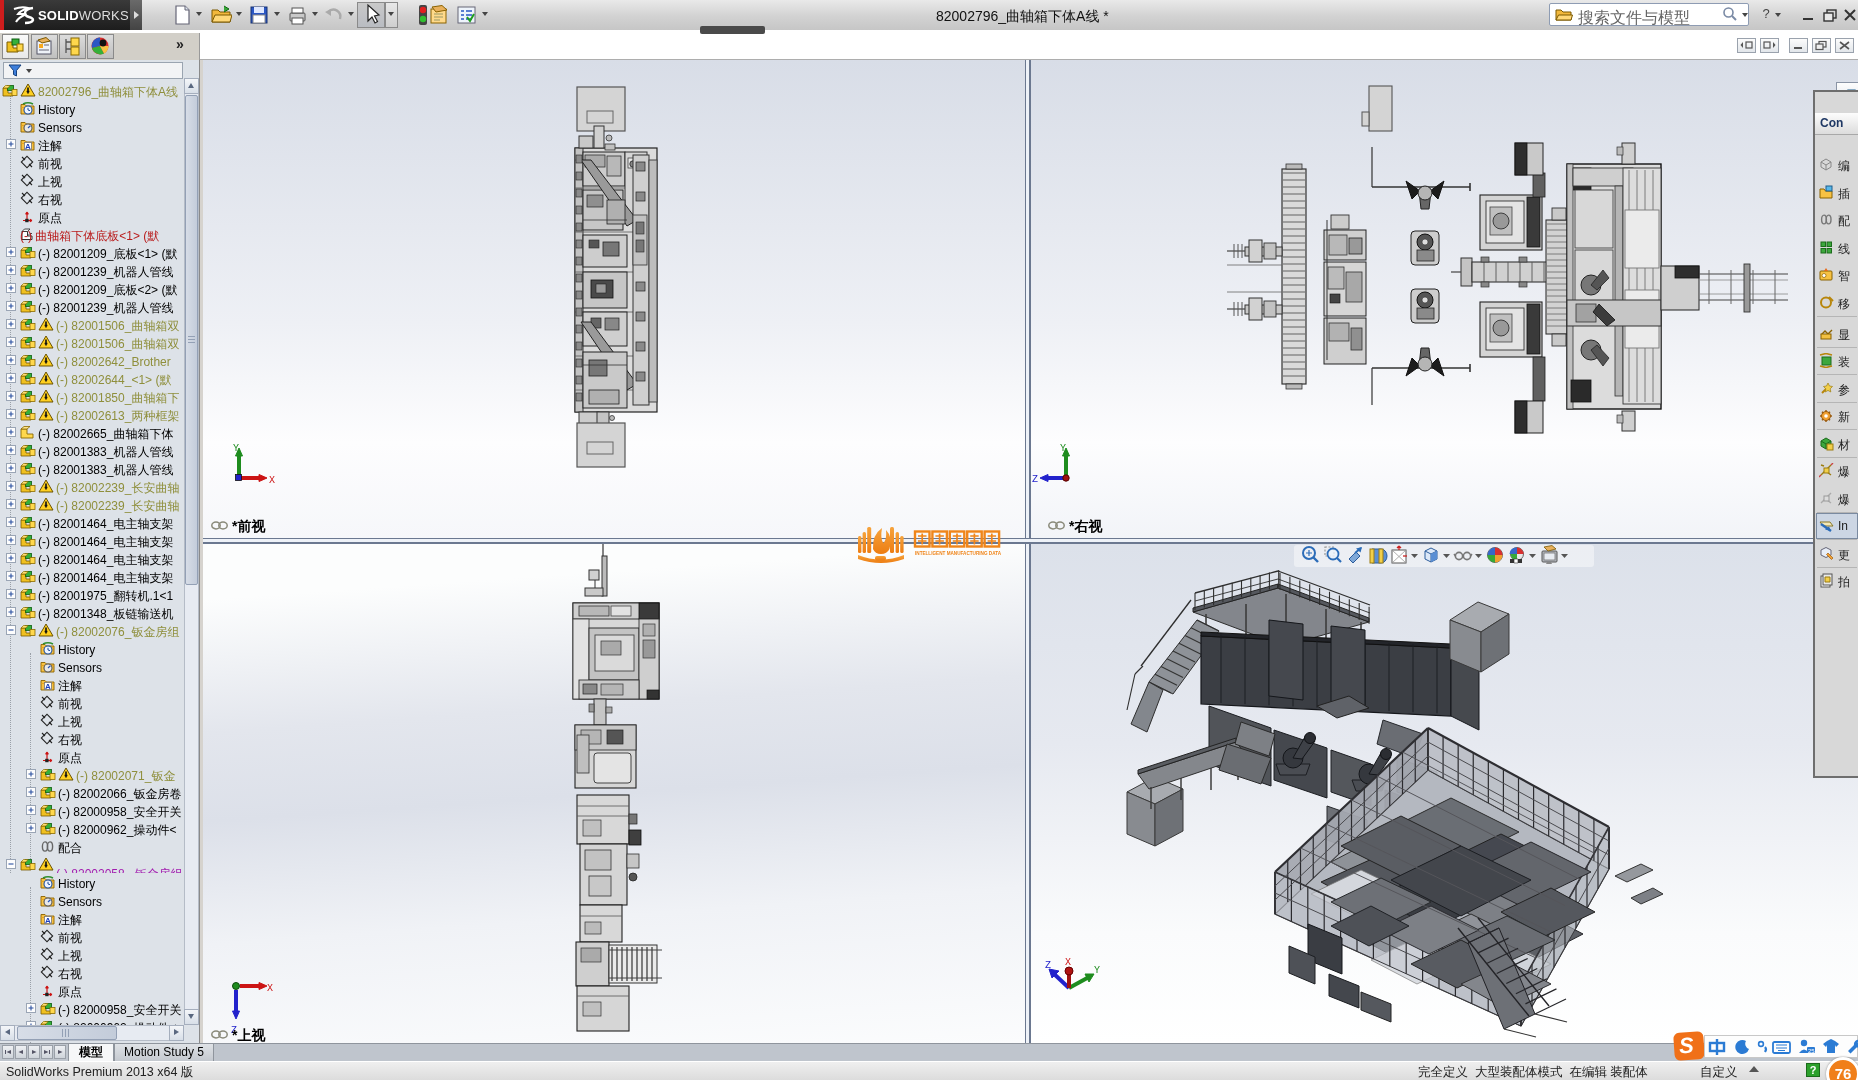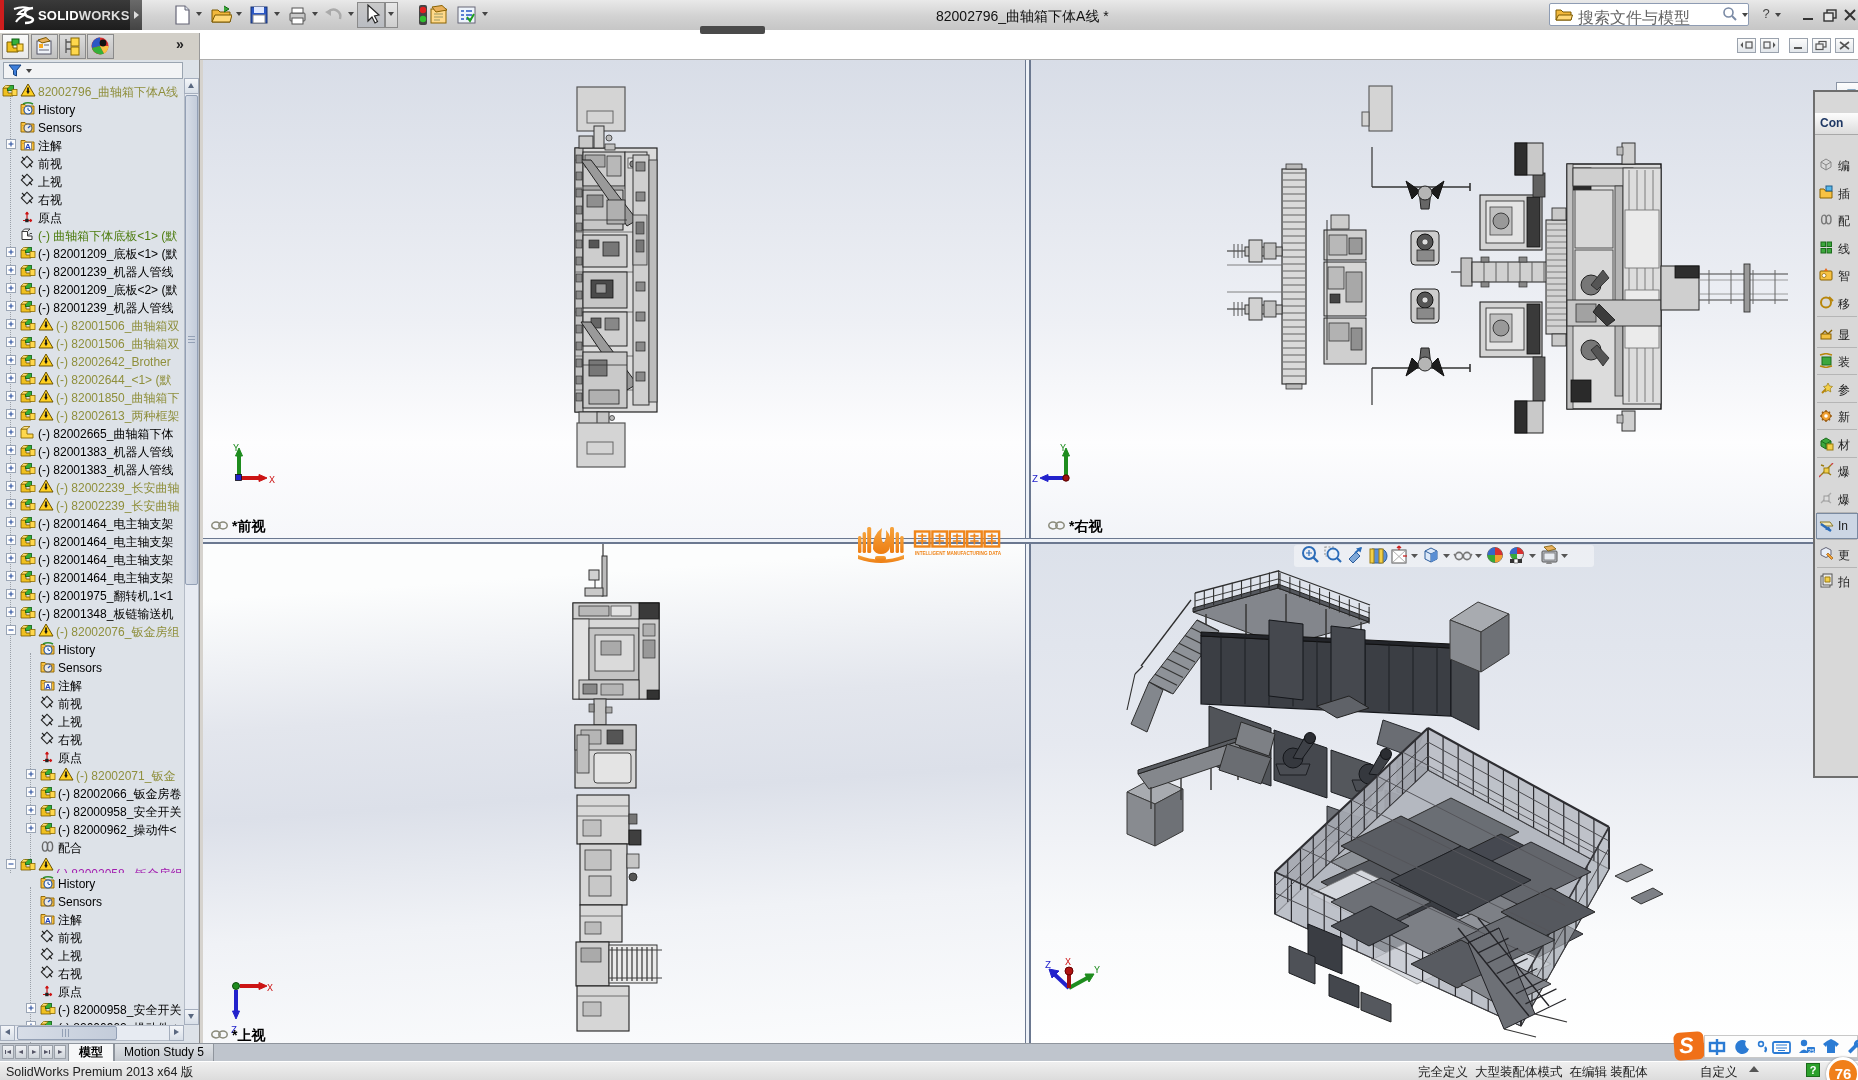--- a/index.html
+++ b/index.html
@@ -50,21 +50,21 @@
 #statusbar{left:0;top:1061px;width:1858px;height:19px;background:linear-gradient(#efefef,#dcdcdc);border-top:1px solid #fff;font-size:12.5px;color:#222}
 </style></head><body>
 <div id="app">
 <div class="abs" id="titlebar">
 <div class="abs" id="swlogo"></div>
       <div class="abs" id="swred"></div>
 <svg class="abs" style="left:12px;top:5px" width="24" height="20">
         <path d="M2 4 Q10 1 16 3 Q8 6 6 9 L14 9 Q6 13 4 17" fill="none" stroke="#fff" stroke-width="2"></path>
         <path d="M21 3 Q13 4 13 8 Q13 11 17 12 Q21 13 21 15 Q20 18 13 18" fill="none" stroke="#fff" stroke-width="2.4"></path>
       </svg>
-<div class="abs" style="left:38px;top:8px;color:#fff;font-size:13px;font-weight:bold;letter-spacing:.2px">SOLID<span style="font-weight:bold;color:#ddd">WORKS</span></div>
+<div class="abs" style="left:38px;top:8px;color:#fff;font-size:13px;font-weight:bold;letter-spacing:.2px">SOLID<span style="font-weight:normal;color:#ddd">WORKS</span></div>
 <div class="abs" id="swarrow"></div>
 <div class="abs" style="left:134px;top:11px;width:0;height:0;border-top:4px solid transparent;border-bottom:4px solid transparent;border-left:5px solid #ddd"></div>
 <svg class="abs" style="left:172px;top:4px" width="22" height="22">
         <path d="M4 2 L13 2 L17 6 L17 20 L4 20 Z" fill="#fff" stroke="#667" stroke-width="1.2"></path>
         <path d="M13 2 L13 6 L17 6" fill="#dde4ee" stroke="#667"></path>
       </svg>
 <div class="abs caret" style="left:196px;top:12px"></div>
 <svg class="abs" style="left:210px;top:4px" width="22" height="22">
         <path d="M2 6 L8 6 L10 8 L20 8 L20 18 L2 18 Z" fill="#f2b83c" stroke="#7a5800" stroke-width="1"></path>
         <path d="M2 18 L5 11 L22 11 L20 18 Z" fill="#ffd878" stroke="#7a5800" stroke-width="1"></path>
@@ -270,21 +270,21 @@
             <path d="M3 11.5 L12 11.5 M12 11.5 L9.8 10.2 M12 11.5 L9.8 12.8" stroke="#cc1111" stroke-width="1.2" fill="none"></path>
             <rect x="5.2" y="9.8" width="3.4" height="3.4" fill="#222"></rect>
           </svg></span>
         <span class="abs txt" style="left:38px;top:2px;color:#000">原点</span>
       </div>
 <div class="abs trow" style="left:0;top:165px;width:184px;overflow:hidden">
         <span class="abs" style="left:20px;top:2px"><svg class="ticon" width="15" height="14" style="">
             <path d="M2 8 L2 12.5 L12 12.5 L12 9 L7.5 9 L7.5 4.5 L2 4.5 Z" fill="#fdfdfd" stroke="#333" stroke-width="1"></path>
             <path d="M2 4.5 L4.5 2 L10 2 L7.5 4.5 Z M7.5 9 L10 6.5 L12 6.5" fill="#f2f2f2" stroke="#333" stroke-width="0.9"></path>
           </svg></span>
-        <span class="abs txt" style="left:38px;top:2px;color:#4d7c0f">(-) 曲轴箱下体底板&lt;1&gt; (默</span>
+        <span class="abs txt" style="left:20px;top:2px;color:#b91c1c">(-) 曲轴箱下体底板&lt;1&gt; (默</span>
       </div>
 <div class="abs trow" style="left:0;top:183px;width:184px;overflow:hidden">
         <span class="abs" style="left:6px;top:0px"><svg class="ticon" width="10" height="10" style="margin-top:4px">
             <rect x="0.5" y="0.5" width="9" height="9" fill="#fdfdfd" stroke="#9aa5b5"></rect>
             <path d="M2.5 5 L7.5 5 M5 2.5 L5 7.5" stroke="#2b50a0" stroke-width="1.1"></path>
           </svg></span>
         <span class="abs" style="left:20px;top:2px"><svg class="ticon" width="16" height="14" style="">
             <path d="M1 9 L1 13 L11 13 L11 10 L6 10 L6 5 L1 5 Z" fill="#f0c020" stroke="#7a5c00" stroke-width="0.8"></path>
             <rect x="5.5" y="2.5" width="6" height="5" fill="#35b03a" stroke="#0c5c10" stroke-width="0.8"></rect>
             <rect x="10" y="6.5" width="5" height="6" fill="#ffd84d" stroke="#8a6a00" stroke-width="0.8"></rect>

